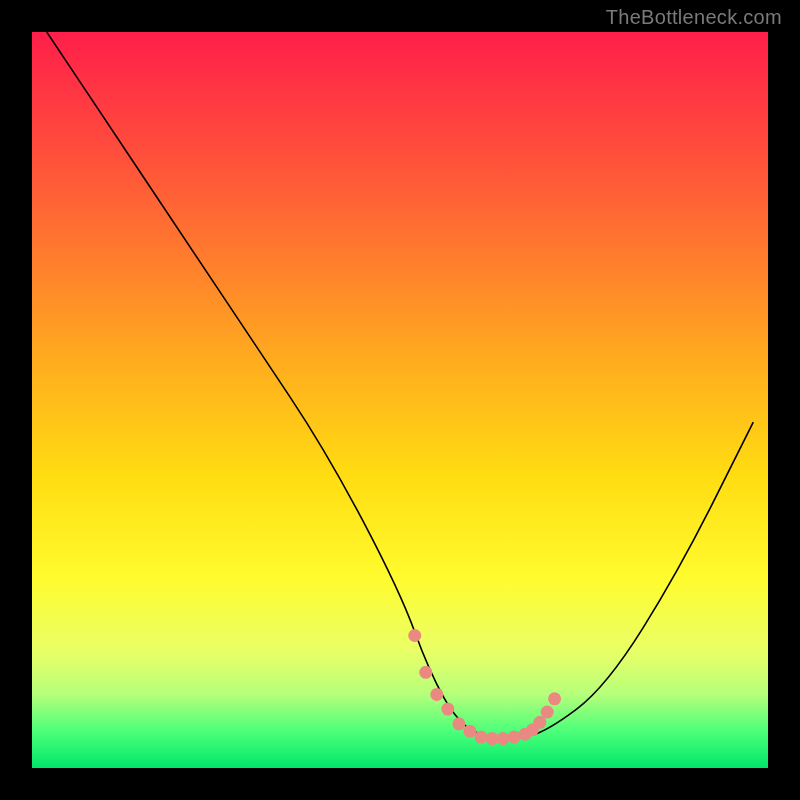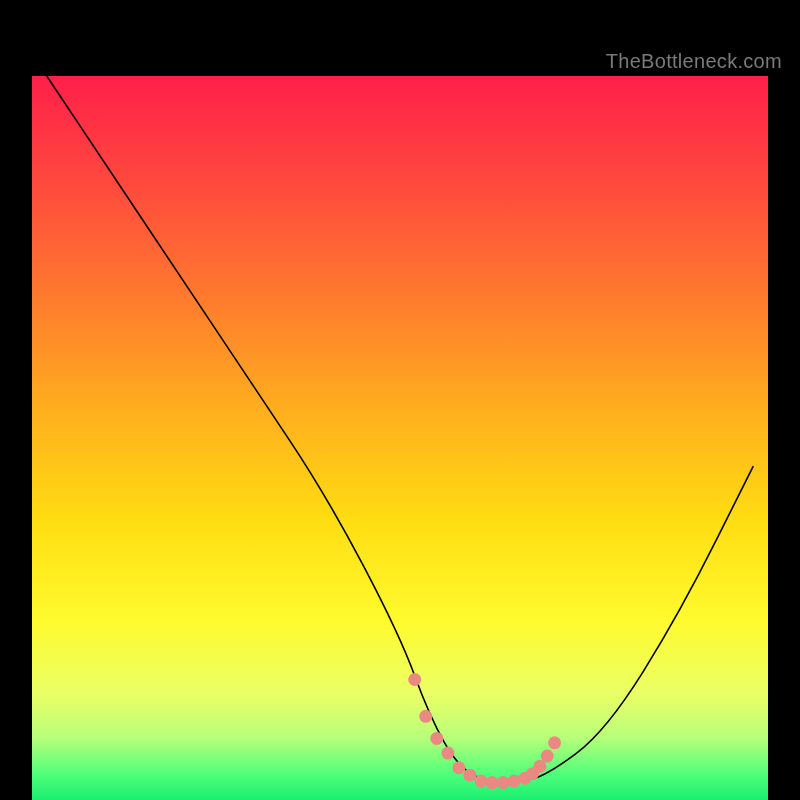--- a/index.html
+++ b/index.html
@@ -11,21 +11,20 @@
     overflow: hidden;
     font-family: Arial, Helvetica, sans-serif;
   }
   .frame {
     position: absolute;
     top: 0;
     left: 0;
     width: 800px;
     height: 568px;
     background: #000;
-    margin-top: 44px;
   }
   .plot {
     position: absolute;
     top: 32px;
     left: 32px;
     width: 736px;
     height: 736px;
     background: linear-gradient(
       to bottom,
       #ff1f4a 0%,

